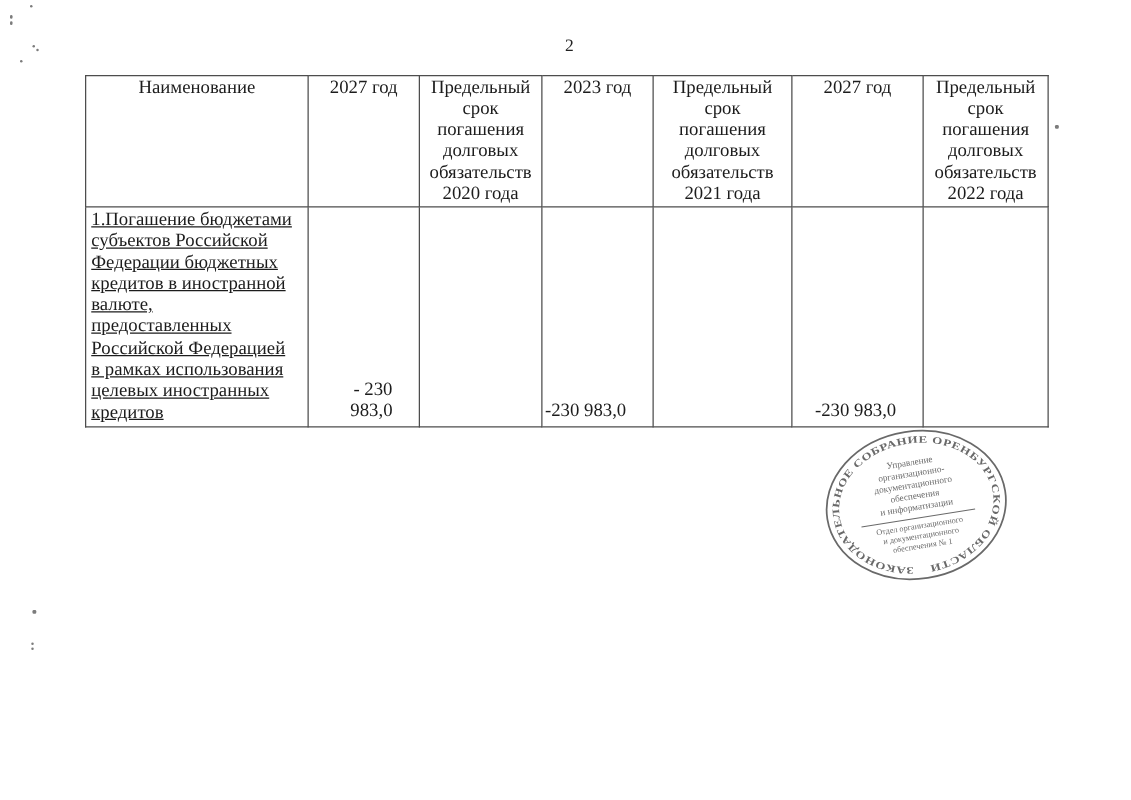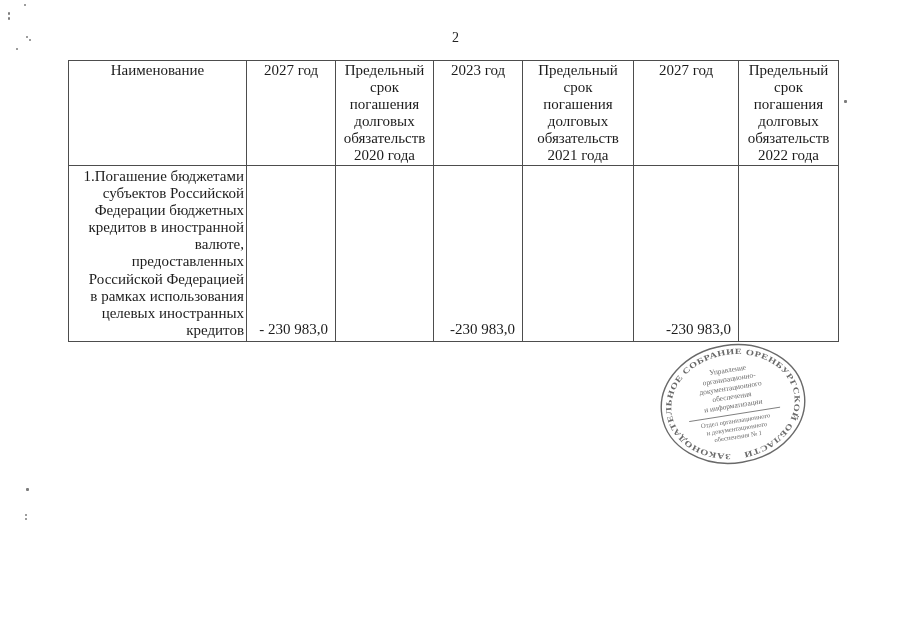--- a/index.html
+++ b/index.html
@@ -27,29 +27,30 @@
     overflow:hidden;
   }
   table.doc th {
     vertical-align:top; text-align:center;
     padding:1px 2px 0 2px;
     line-height:17px;
     height:103px;
     white-space:pre-line;
   }
   td.cell-name {
-    vertical-align:top; text-align:right;
+    vertical-align:top; text-align:left;
     padding:2px 2px 2px 4px;
     line-height:17.1px;
     height:170px;
     white-space:pre-line;
+    text-decoration:underline;
   }
   td.cell-val {
     vertical-align:bottom; text-align:right;
-    padding:0 7px 3px 0;
+    padding:0 21px 3px 0;
   }
   .stamp {
     position:absolute; left:633px; top:326px;
     width:230px; height:160px;
     opacity:0.85;
   }
   .stamp .ring   { fill:none; stroke:#4f4f4f; stroke-width:1.4; }
   .stamp .ringtxt{ fill:#4f4f4f; font-family:"Liberation Serif", serif;
                    font-size:8px; font-weight:bold; letter-spacing:0.4px; }
   .stamp .ctr    { fill:#4f4f4f; font-family:"Liberation Serif", serif;

